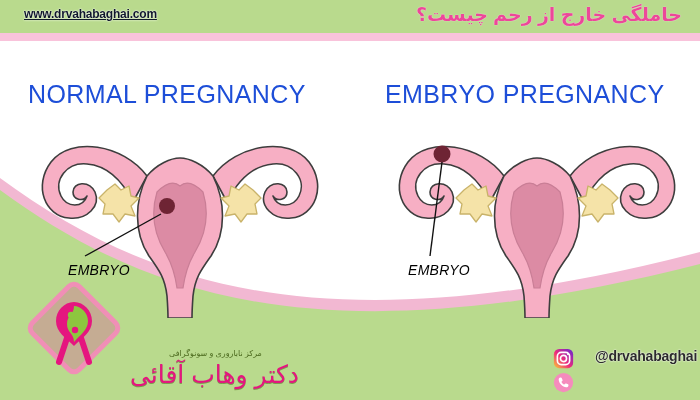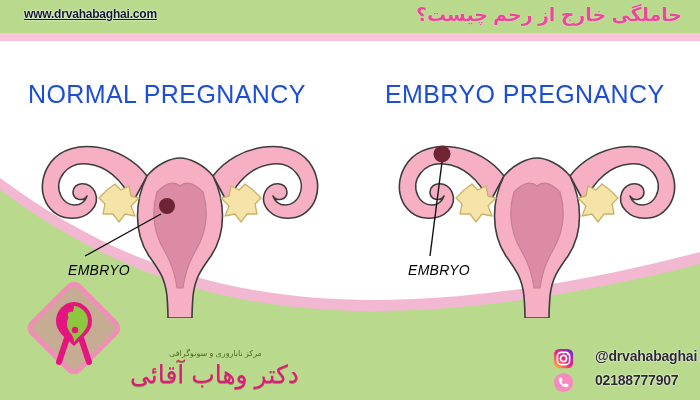--- a/index.html
+++ b/index.html
@@ -282,16 +282,15 @@
 
   <div class="social-row" id="social-phone">
     <svg class="social-icon" viewBox="0 0 24 24">
       <circle cx="12" cy="12" r="11" fill="#f58bbd"></circle>
       <path d="M8.3,6.4 C9.4,6.1 9.9,6.6 10.2,7.4 L10.9,9.1 C11.1,9.7 10.9,10.1 10.4,10.5
                L9.6,11.1 C10.2,12.6 11.4,13.8 12.9,14.4 L13.5,13.6
                C13.9,13.1 14.3,12.9 14.9,13.1 L16.6,13.8 C17.4,14.1 17.9,14.6 17.6,15.7
                C17.3,16.8 16.2,17.6 15.1,17.5 C10.9,17.1 6.9,13.1 6.5,8.9
                C6.4,7.8 7.2,6.7 8.3,6.4 Z" fill="#ffffff"></path>
     </svg>
-    <span class="social-text">02188777907</span>
   </div>
 
 </div>
 
 </body></html>

